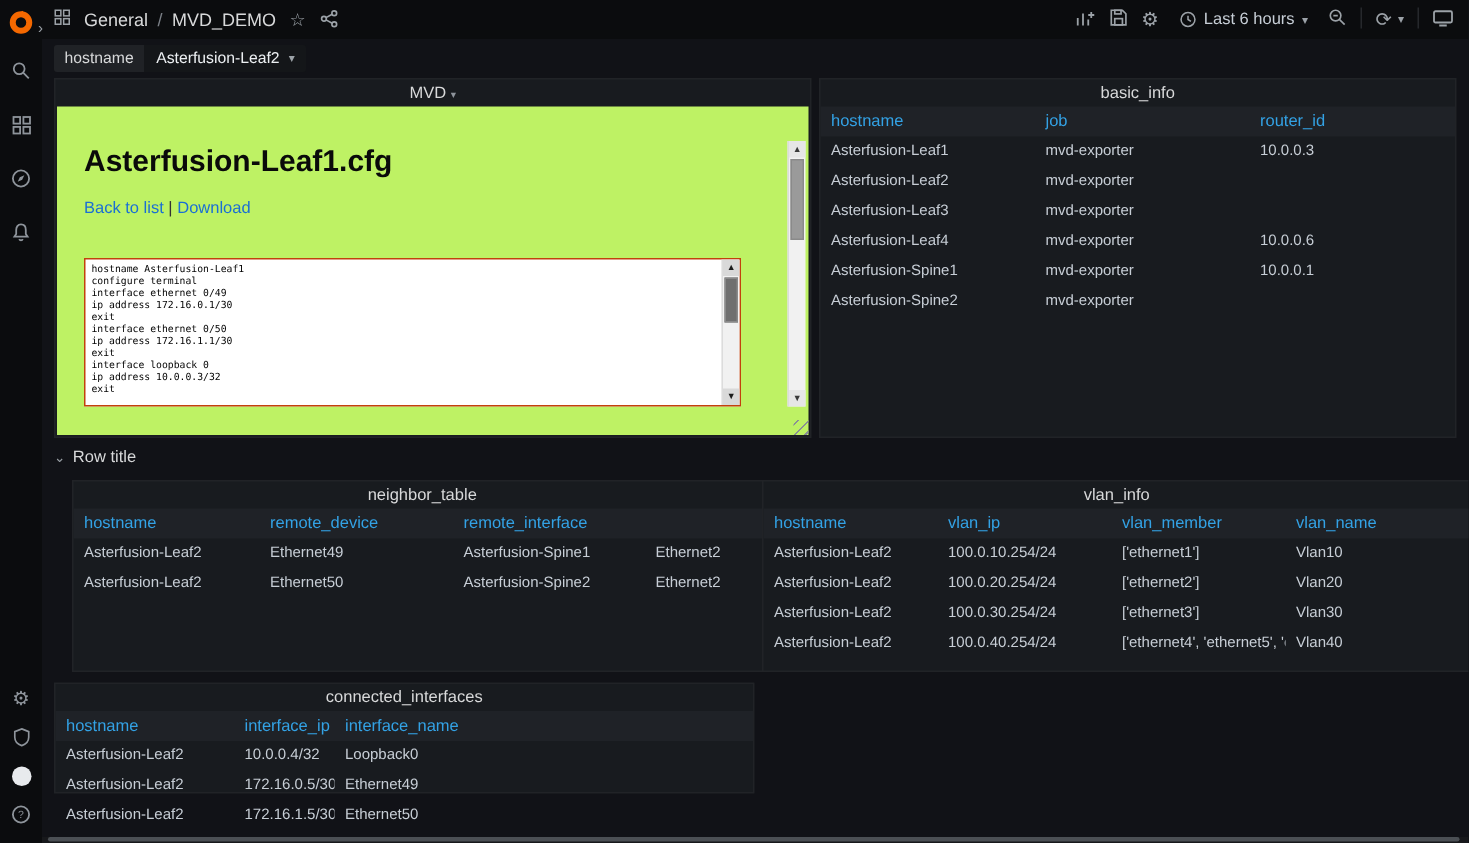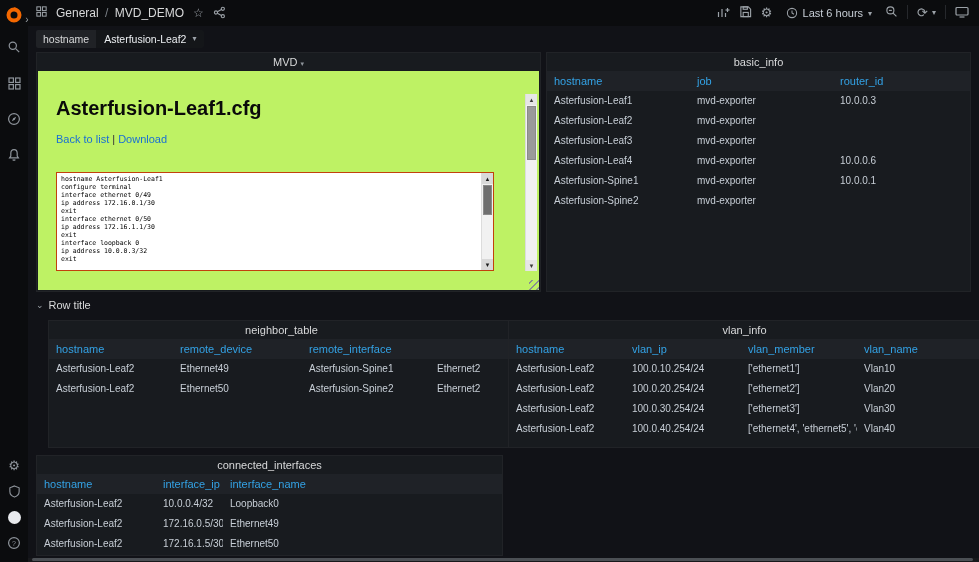--- a/index.html
+++ b/index.html
@@ -391,21 +391,21 @@
       </div>
       <div class="trow">
         <div class="td">Asterfusion-Leaf2</div>
         <div class="td">100.0.40.254/24</div>
         <div class="td">['ethernet4', 'ethernet5', 'et...</div>
         <div class="td">Vlan40</div>
       </div>
     </div>
 </div>
 
-<div class="panel" style="left:36px; top:455px; width:467px; height:101px;">
+<div class="panel" style="left:36px; top:455px; width:467px; height:74px;">
   <div class="panel-header"><span>connected_interfaces</span></div>
   <div class="gtable t-connected">
       <div class="trow thead">
         <div class="th">hostname</div>
         <div class="th">interface_ip</div>
         <div class="th">interface_name</div>
       </div>
       <div class="trow">
         <div class="td">Asterfusion-Leaf2</div>
         <div class="td">10.0.0.4/32</div>

